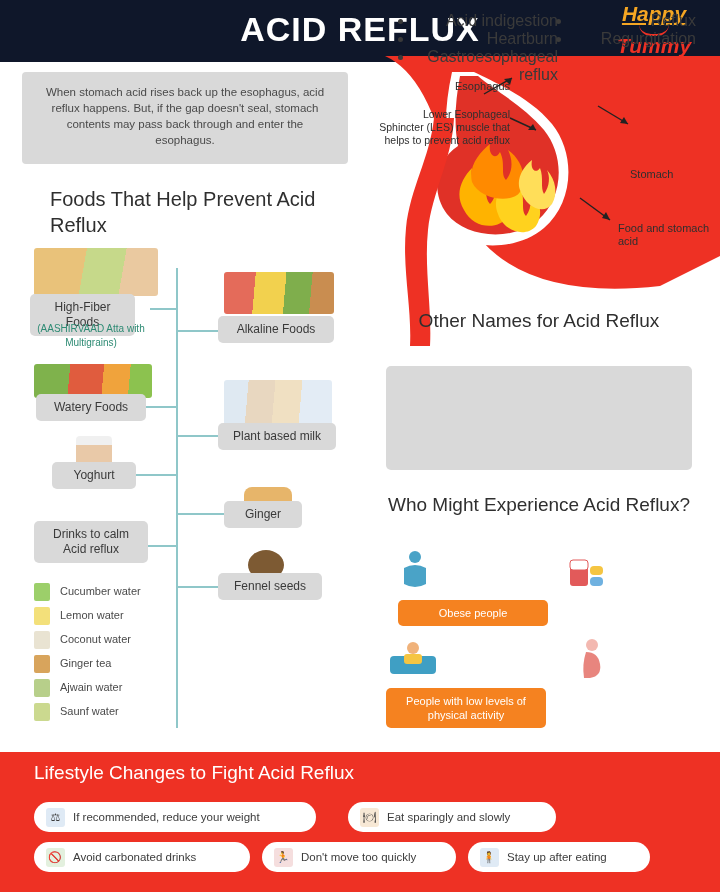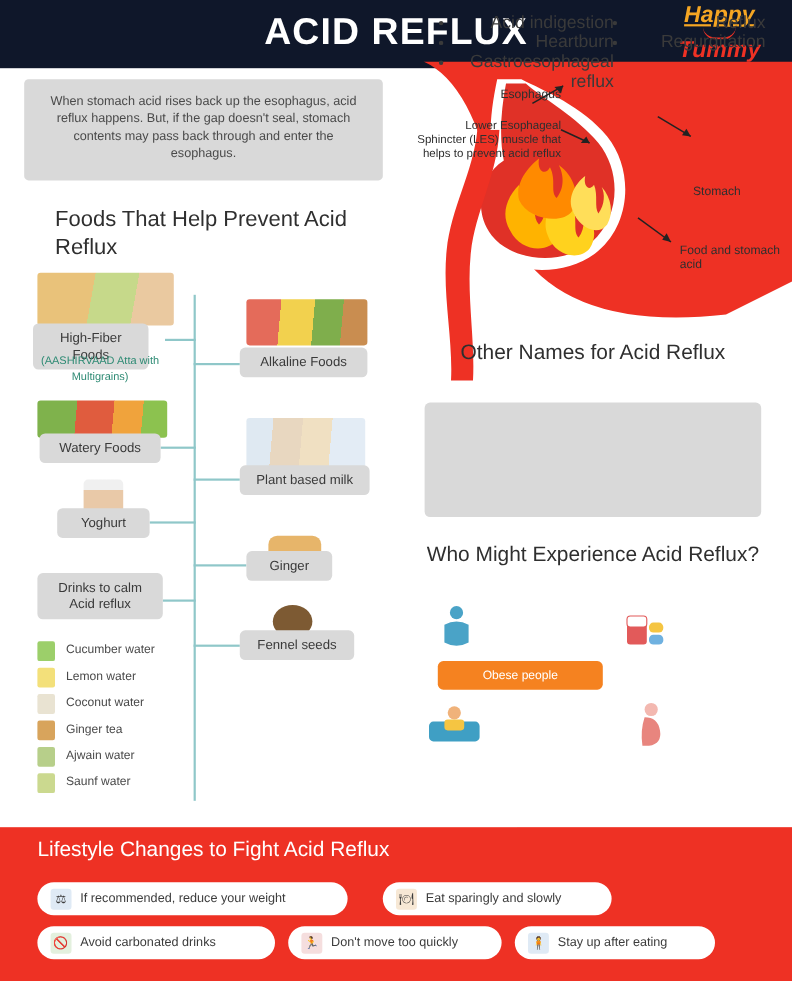--- a/index.html
+++ b/index.html
@@ -253,20 +253,21 @@
     <rect x="24" y="27" width="13" height="9" rx="4" fill="#6fb1e0"></rect>
   </svg>
 </div>
 
 <div class="who-card" style="left:386px; top:638px; width:160px;">
   <svg class="who-icon" width="54" height="40">
     <rect x="4" y="18" width="46" height="18" rx="4" fill="#3f9fc4"></rect>
     <circle cx="27" cy="10" r="6" fill="#f0b27a"></circle>
     <rect x="18" y="16" width="18" height="10" rx="3" fill="#f5c542"></rect>
   </svg>
+  <div class="who-pill">People with low levels of physical activity</div>
 </div>
 
 <div class="who-card" style="left:576px; top:638px; width:114px;">
   <svg class="who-icon" width="36" height="42">
     <circle cx="16" cy="7" r="6" fill="#f3b8b0"></circle>
     <path d="M10,14 Q22,14 24,26 Q26,38 14,40 L8,40 Q6,26 10,14 Z" fill="#e8857e"></path>
   </svg>
 </div>
 
 <div class="footer"></div>

